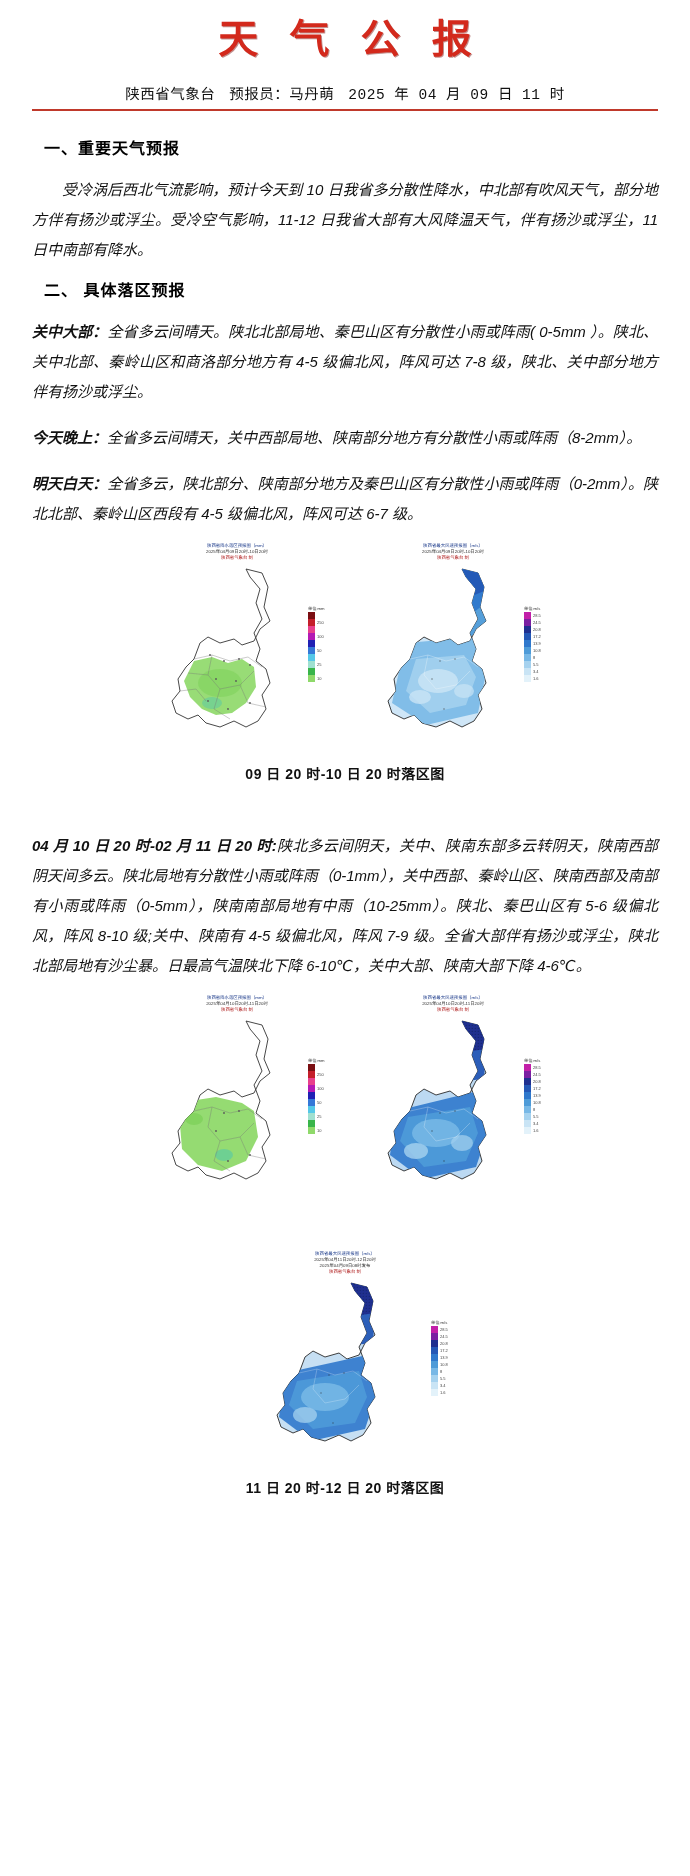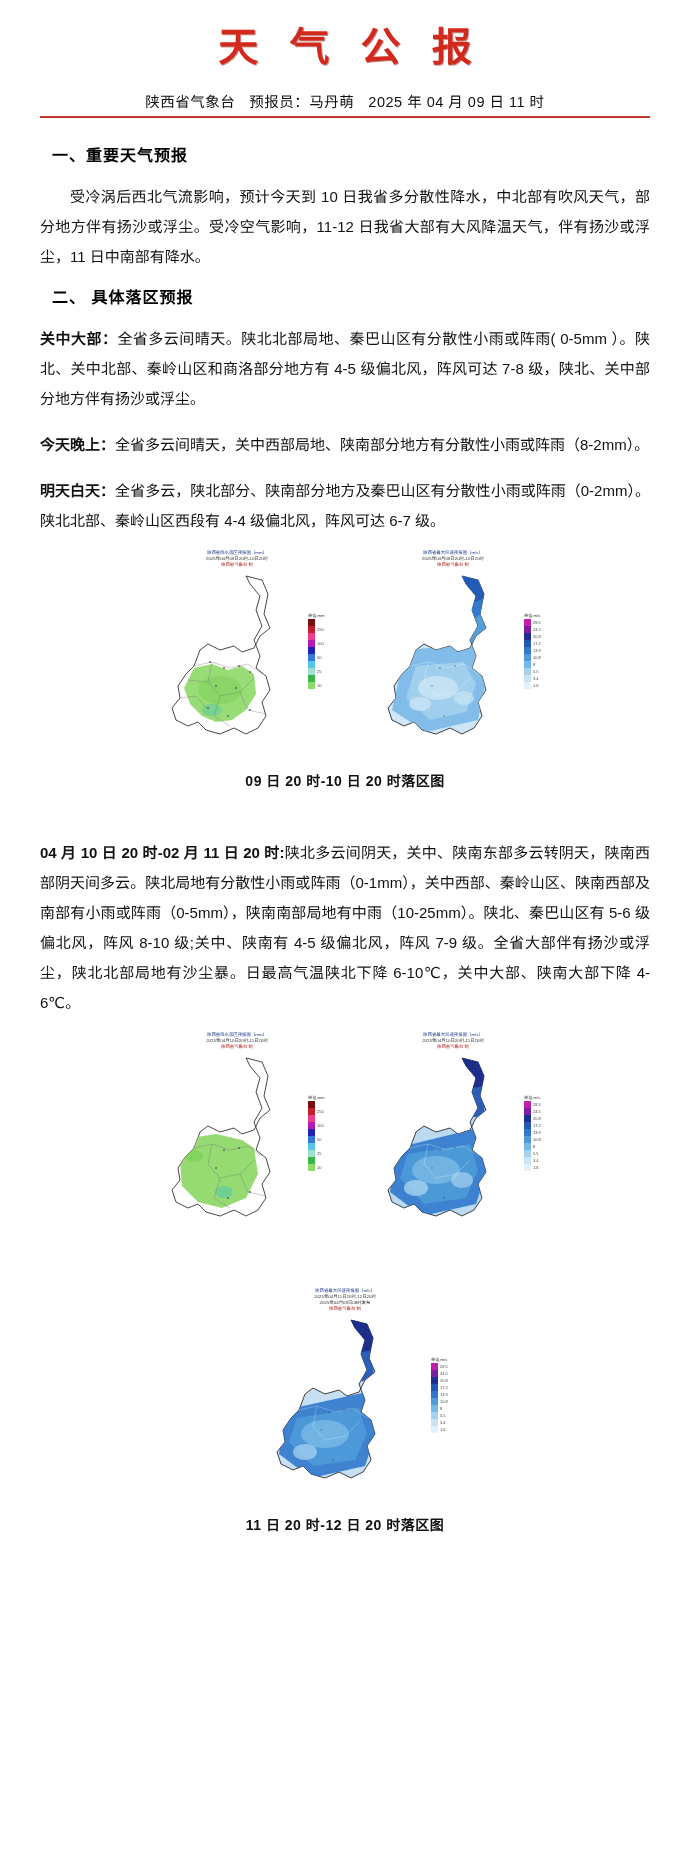--- a/index.html
+++ b/index.html
@@ -12,21 +12,21 @@
     font-family: "Liberation Sans", "DejaVu Sans", sans-serif;
     color: #1a1a1a;
   }
   .page {
     position: relative;
     width: 690px;
     min-height: 1876px;
     margin: 0 auto;
     background: #ffffff;
     box-sizing: border-box;
-    padding: 8px;
+    padding: 0;
     overflow: hidden;
   }
 
   
   .masthead {
     text-align: center;
     padding-top: 14px;
     padding-bottom: 2px;
   }
   .masthead-title {
@@ -37,20 +37,21 @@
     color: #d3291c;
     text-shadow: 1px 1px 0 rgba(120,12,6,0.45);
     line-height: 1.25;
     padding-left: 10px;
   }
   .byline-wrap {
     margin: 18px 32px 0 32px;
     border-bottom: 2px solid #c0392b;
     padding-bottom: 5px;
     text-align: center;
+    font-family: Liberation Mono, monospace;
   }
   .byline {
     font-size: 14.5px;
     color: #111;
     letter-spacing: 0.5px;
     white-space: nowrap;
   }
   .byline .sp { display: inline-block; width: 14px; }
 
   
@@ -64,20 +65,21 @@
     margin: 12px 0 6px 12px;
     letter-spacing: 1px;
   }
   p.para {
     font-size: 15px;
     line-height: 30px;
     margin: 16px 0 2px 0;
     text-align: justify;
     text-justify: inter-ideograph;
     color: #111;
+    font-style: italic;
   }
   p.indent { text-indent: 2em; }
   .lead { font-weight: bold; }
 
   
   .figure {
     margin: 14px 0 6px 0;
     text-align: center;
   }
   .map-row {
@@ -163,21 +165,21 @@
 
     <div class="sec-head">一、重要天气预报</div>
     <p class="para indent">受冷涡后西北气流影响，预计今天到 10 日我省多分散性降水，中北部有吹风天气，部分地方伴有扬沙或浮尘。受冷空气影响，11-12 日我省大部有大风降温天气，伴有扬沙或浮尘，11 日中南部有降水。</p>
 
     <div class="sec-head">二、 具体落区预报</div>
 
     <p class="para"><span class="lead">关中大部：</span><span>全省多云间晴天。陕北北部局地、秦巴山区有分散性小雨或阵雨( 0-5mm ）。陕北、关中北部、秦岭山区和商洛部分地方有 4-5 级偏北风，阵风可达 7-8 级，陕北、关中部分地方伴有扬沙或浮尘。</span></p>
 
     <p class="para"><span class="lead">今天晚上：</span><span>全省多云间晴天，关中西部局地、陕南部分地方有分散性小雨或阵雨（8-2mm）。</span></p>
 
-    <p class="para"><span class="lead">明天白天：</span><span>全省多云，陕北部分、陕南部分地方及秦巴山区有分散性小雨或阵雨（0-2mm）。陕北北部、秦岭山区西段有 4-4 级偏北风，阵风可达 6-7 级。</span></p>
+    <p class="para"><span class="lead">明天白天：</span><span>全省多云，陕北部分、陕南部分地方及秦巴山区有分散性小雨或阵雨（0-2mm）。陕北北部、秦岭山区西段有 4-5 级偏北风，阵风可达 6-7 级。</span></p>
 
     <div class="figure">
       <div class="map-row">
 
         <div class="map-panel">
           <div class="map-head">
             <div>陕西省降水落区预报图（mm）</div>
             <div class="l2">2025年04月09日20时-10日20时</div>
             <div class="l3">陕西省气象台 制</div>
           </div>

